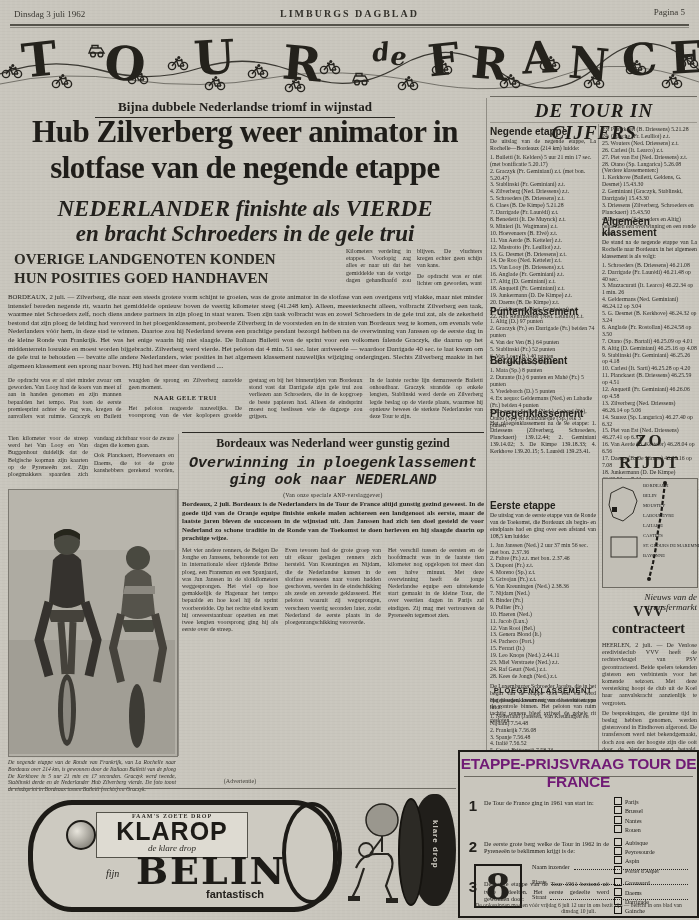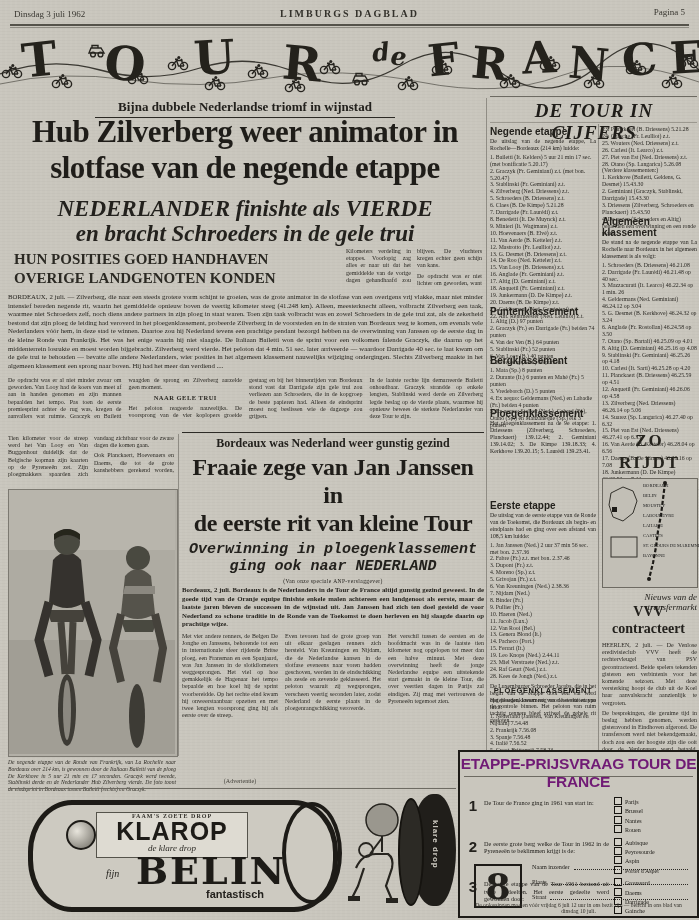--- a/index.html
+++ b/index.html
@@ -156,22 +156,22 @@
   <div class="abs kicker1" style="left:95px;top:99px;width:300px">Bijna dubbele Nederlandse triomf in wijnstad</div>
   <div class="abs headline1" style="left:4px;top:114px;width:482px">
     <div>Hub Zilverberg weer animator in</div>
     <div>slotfase van de negende etappe</div>
   </div>
   <div class="abs sub-italic1" style="left:14px;top:196px;width:462px">
     <div>NEDERLANDER finishte als VIERDE</div>
     <div>en bracht Schroeders in de gele trui</div>
   </div>
   <div class="abs subsub" style="left:14px;top:250px;width:326px">
+    <div>OVERIGE LANDGENOTEN KONDEN</div>
     <div>HUN POSITIES GOED HANDHAVEN</div>
-    <div>OVERIGE LANDGENOTEN KONDEN</div>
   </div>
   <div class="abs agate cols2" style="left:346px;top:248px;width:136px;height:42px;overflow:hidden">
     <p>Kilometers verdeling in etappes. Voorlopig zag alles er naar uit dat het gemiddelde van de vorige dagen gehandhaafd zou blijven. De vluchters kregen echter geen schijn van kans.</p>
     <p>De opdracht was er niet lichter om geworden, want de sterke ploeg van Van Looy hield de teugels strak in handen en liet geen enkele uitval begaan.</p>
   </div>
   <div class="abs lead" style="left:8px;top:293px;width:475px;height:80px;overflow:hidden">BORDEAUX, 2 juli. — Zilverberg, die naar een steeds grotere vorm schijnt te groeien, was de grote animator in de slotfase van een overigens vrij vlakke, maar niet minder intensief bereden negende rit, waarin het gemiddelde opnieuw boven de veertig kilometer steeg (41.248 km). Alleen, meesterknecht alleen, volbracht Zilverberg een taak, waarmee niet Schroeders zelf, noch diens andere partners in zijn ploeg in staat waren. Toen zijn taak volbracht was en zowel Schroeders in de gele trui zat, als de zekerheid bestond dat zijn ploeg de leiding had veroverd in het ploegenklassement, probeerde Zilverberg in de voorsteden en in de straten van Bordeaux weg te komen, om evenals vele Nederlanders vóór hem, in deze stad te winnen. Daartoe zou hij Nederland tevens een prachtige pendant bezorgd hebben na de overwinning van Janssen op de eerste dag in de kleine Ronde van Frankrijk. Het was het enige waarin hij niet slaagde. De Italiaan Bailetti won de sprint voor een volkomen falende Graczyk, die daarna op het middenterrein losrukte en moest worden bijgebracht. Zilverberg werd vierde. Het peloton dat 4 min. 51 sec. later arriveerde — waardoor Darrigade 40 sec. te laat kwam om de gele trui te behouden — bevatte alle andere Nederlanders, wier posities in het algemeen klassement nauwelijks wijziging ondergingen. Slechts Zilverberg maakte in het algemeen klassement een sprong naar boven. Hij had het meer dan verdiend ....</div>
   <div class="abs agate cols4" style="left:8px;top:377px;width:475px;height:54px;overflow:hidden">
     <p>De opdracht was er al niet minder zwaar om geworden. Van Looy had de koers van meet af aan in handen genomen en zijn mannen bepaalden het tempo. Pas toen de eerste premiesprint achter de rug was, kregen de aanvallers wat ruimte. Graczyk en Bailetti waagden de sprong en Zilverberg aarzelde geen moment.</p>
     <div class="crosshead">NAAR GELE TRUI</div>
     <p>Het peloton reageerde nauwelijks. De voorsprong van de vier koplopers groeide gestaag en bij het binnenrijden van Bordeaux stond vast dat Darrigade zijn gele trui zou verliezen aan Schroeders, die in de kopgroep de beste papieren had. Alleen de eindsprint moest nog beslissen wie de dagzege zou grijpen.</p>
@@ -207,24 +207,20 @@
         <path d="M116 96 L146 96 L146 104 L114 104 Z" fill="#8b8880"></path>
         <circle cx="129" cy="68" r="12" fill="#4a4841"></circle>
         <path d="M112 124 L104 158 L112 192 M146 124 L154 158 L148 192" stroke="#44423b" stroke-width="8" fill="none"></path>
       </g>
     </svg>
   </div>
   <div class="abs caption" style="left:8px;top:759px;width:168px">De negende etappe van de Ronde van Frankrijk, van La Rochelle naar Bordeaux over 214 km, is gewonnen door de Italiaan Bailetti van de ploeg De Kerkhove in 5 uur 21 min en 17 seconden. Graczyk werd tweede, Stablinski derde en de Nederlander Hub Zilverberg vierde. De foto toont de eindsprint in Bordeaux tussen Bailetti (rechts) en Graczyk.</div>
 
   <div class="abs art2" style="left:182px;top:432px;width:302px">
     <div class="kicker2">Bordeaux was Nederland weer gunstig gezind</div>
-    <div class="headline2" style="margin-top:2px">
-      <div>Fraaie zege van Jan Janssen in</div>
-      <div>de eerste rit van kleine Tour</div>
-    </div>
     <div class="sub-italic2" style="margin-top:4px">
       <div>Overwinning in ploegenklassement</div>
       <div>ging ook naar NEDERLAND</div>
     </div>
     <div class="byline" style="margin-top:3px">(Van onze speciale ANP-verslaggever)</div>
     <div class="lead" style="margin-top:2px;font-weight:bold">Bordeaux, 2 juli. Bordeaux is de Nederlanders in de Tour de France altijd gunstig gezind geweest. In de goede tijd van de Oranje equipe finishte enkele malen achtereen een landgenoot als eerste, maar de laatste jaren bleven de successen in de wijnstad uit. Jan Janssen had zich ten doel gesteld de voor Nederland zo schone traditie in de Ronde van de Toekomst te doen herleven en hij slaagde daarin op prachtige wijze.</div>
     <div class="agate cols3" style="margin-top:4px;height:146px;overflow:hidden">
       <p>Met vier andere renners, de Belgen De Jonghe en Janssens, behorende tot een in internationale sfeer rijdende Britse ploeg, een Fransman en een Spanjaard, was Jan Janssen in de slotkilometers weggesprongen. Het viel op hoe gemakkelijk de Hagenaar het tempo bepaalde en hoe koel hij de sprint voorbereidde. Op het rechte eind kwam hij onweerstaanbaar opzetten en met twee lengten voorsprong ging hij als eerste over de streep.</p>
       <p>Even tevoren had de grote groep van uit elkaar geslagen renners zich hersteld. Van Kreuningen en Nijdam, die de Nederlandse kansen in de slotfase eveneens naar voren hadden geschoven, werden in de eindschikking als zesde en zevende geklasseerd. Het peloton waaruit zij wegsprongen, verscheen veertig seconden later, zodat Nederland de eerste plaats in de ploegenrangschikking veroverde.</p>
       <p>Het verschil tussen de eersten en de hoofdmacht was in de laatste tien kilometer nog opgelopen tot meer dan een halve minuut. Met deze overwinning heeft de jonge Nederlandse equipe een uitstekende start gemaakt in de kleine Tour, die over veertien dagen in Parijs zal eindigen. Zij mag met vertrouwen de Pyreneeën tegemoet zien.</p>

